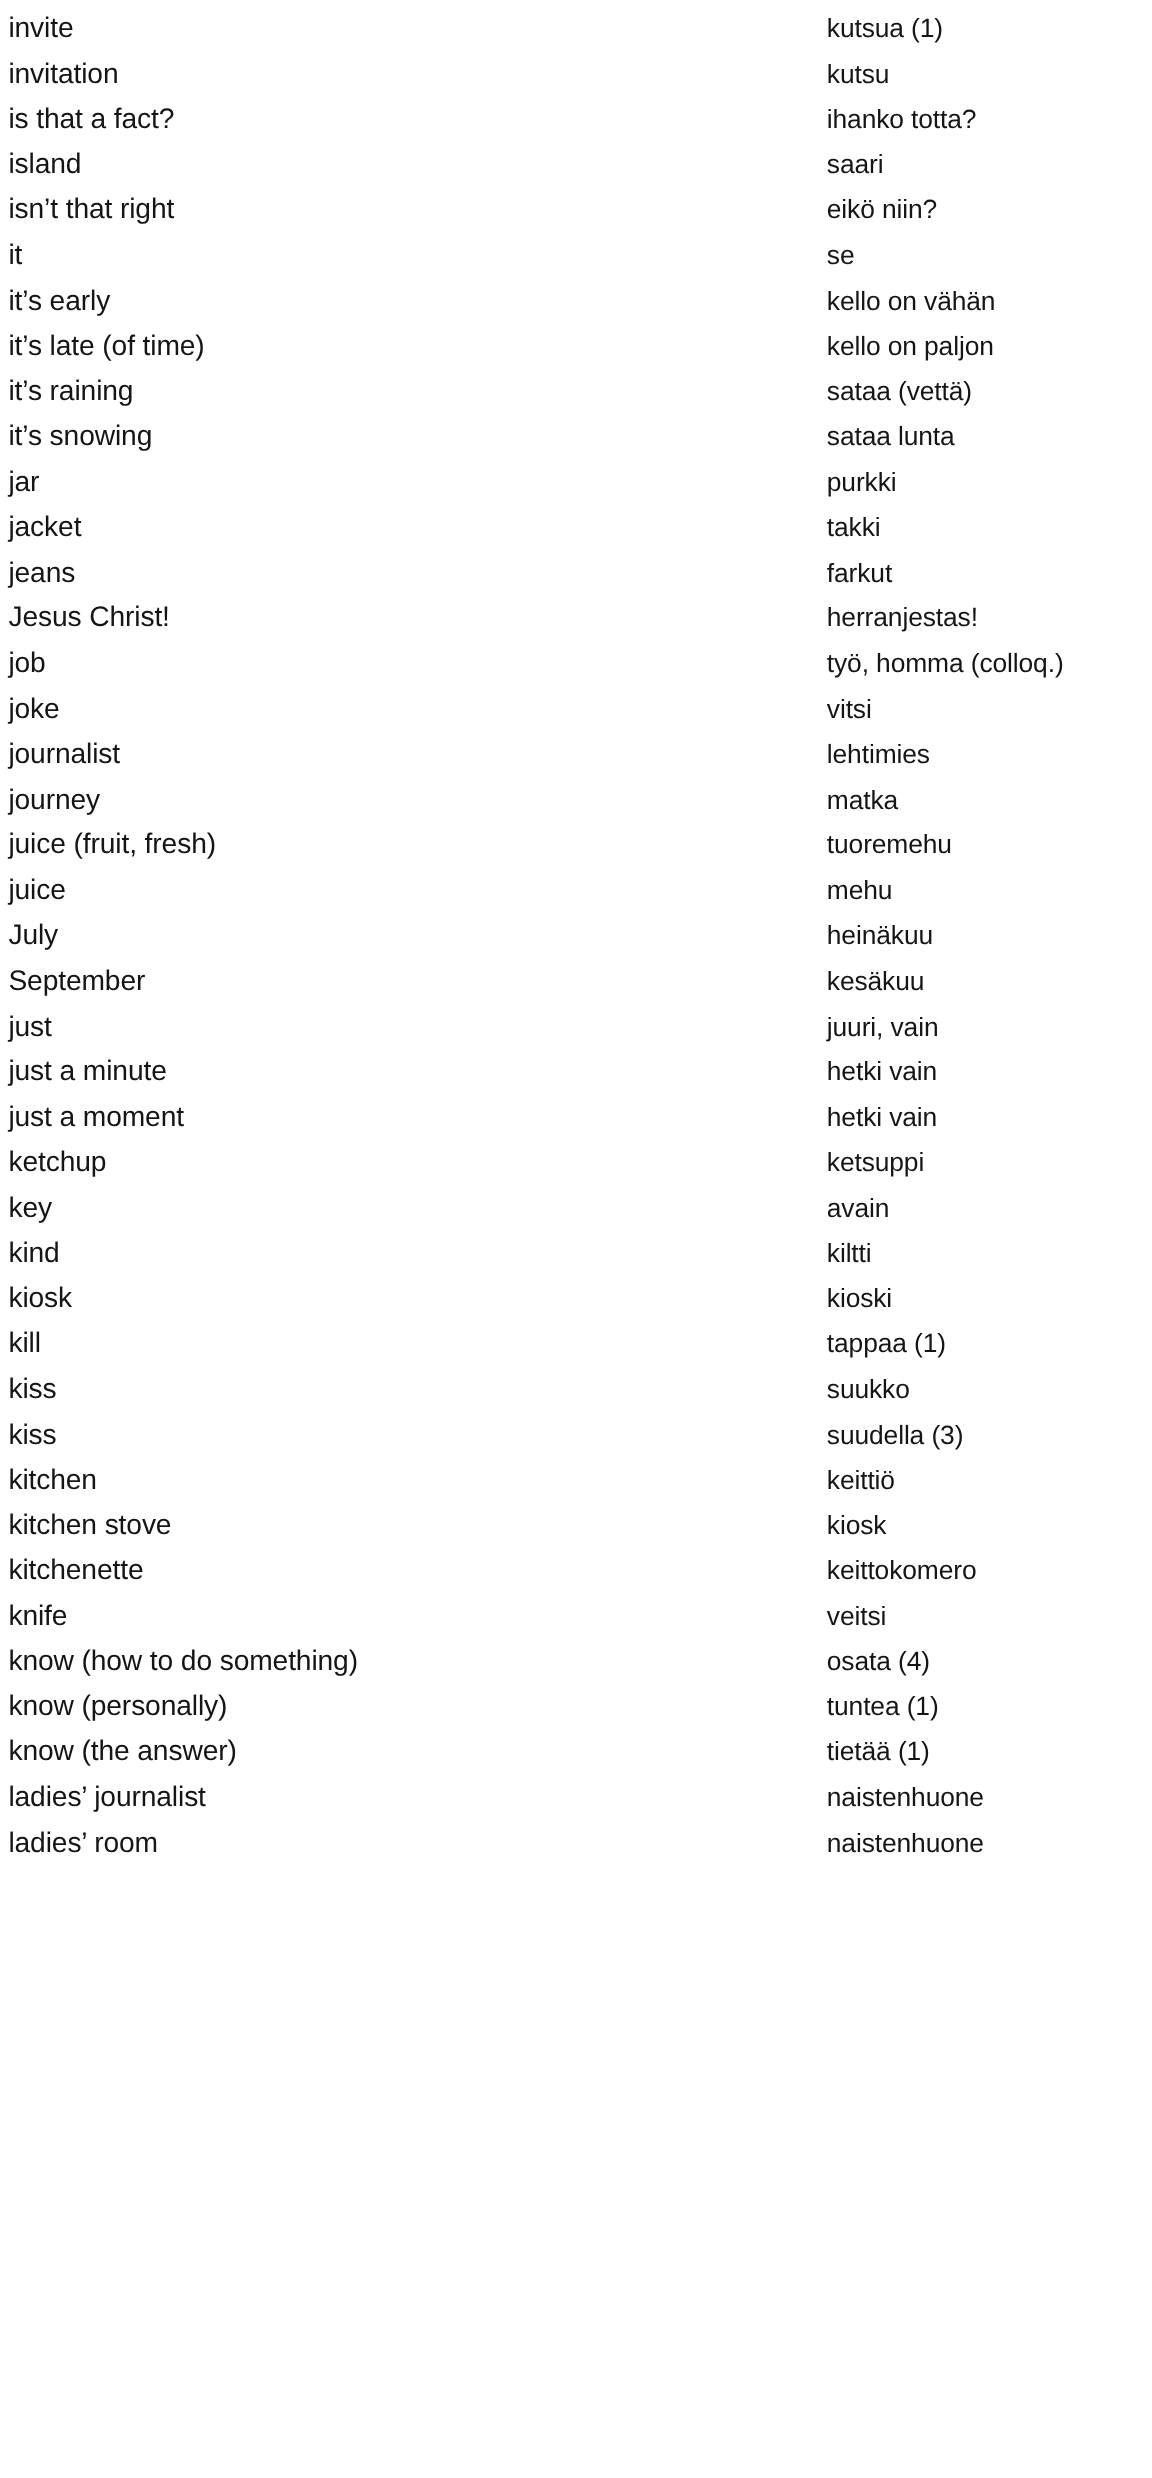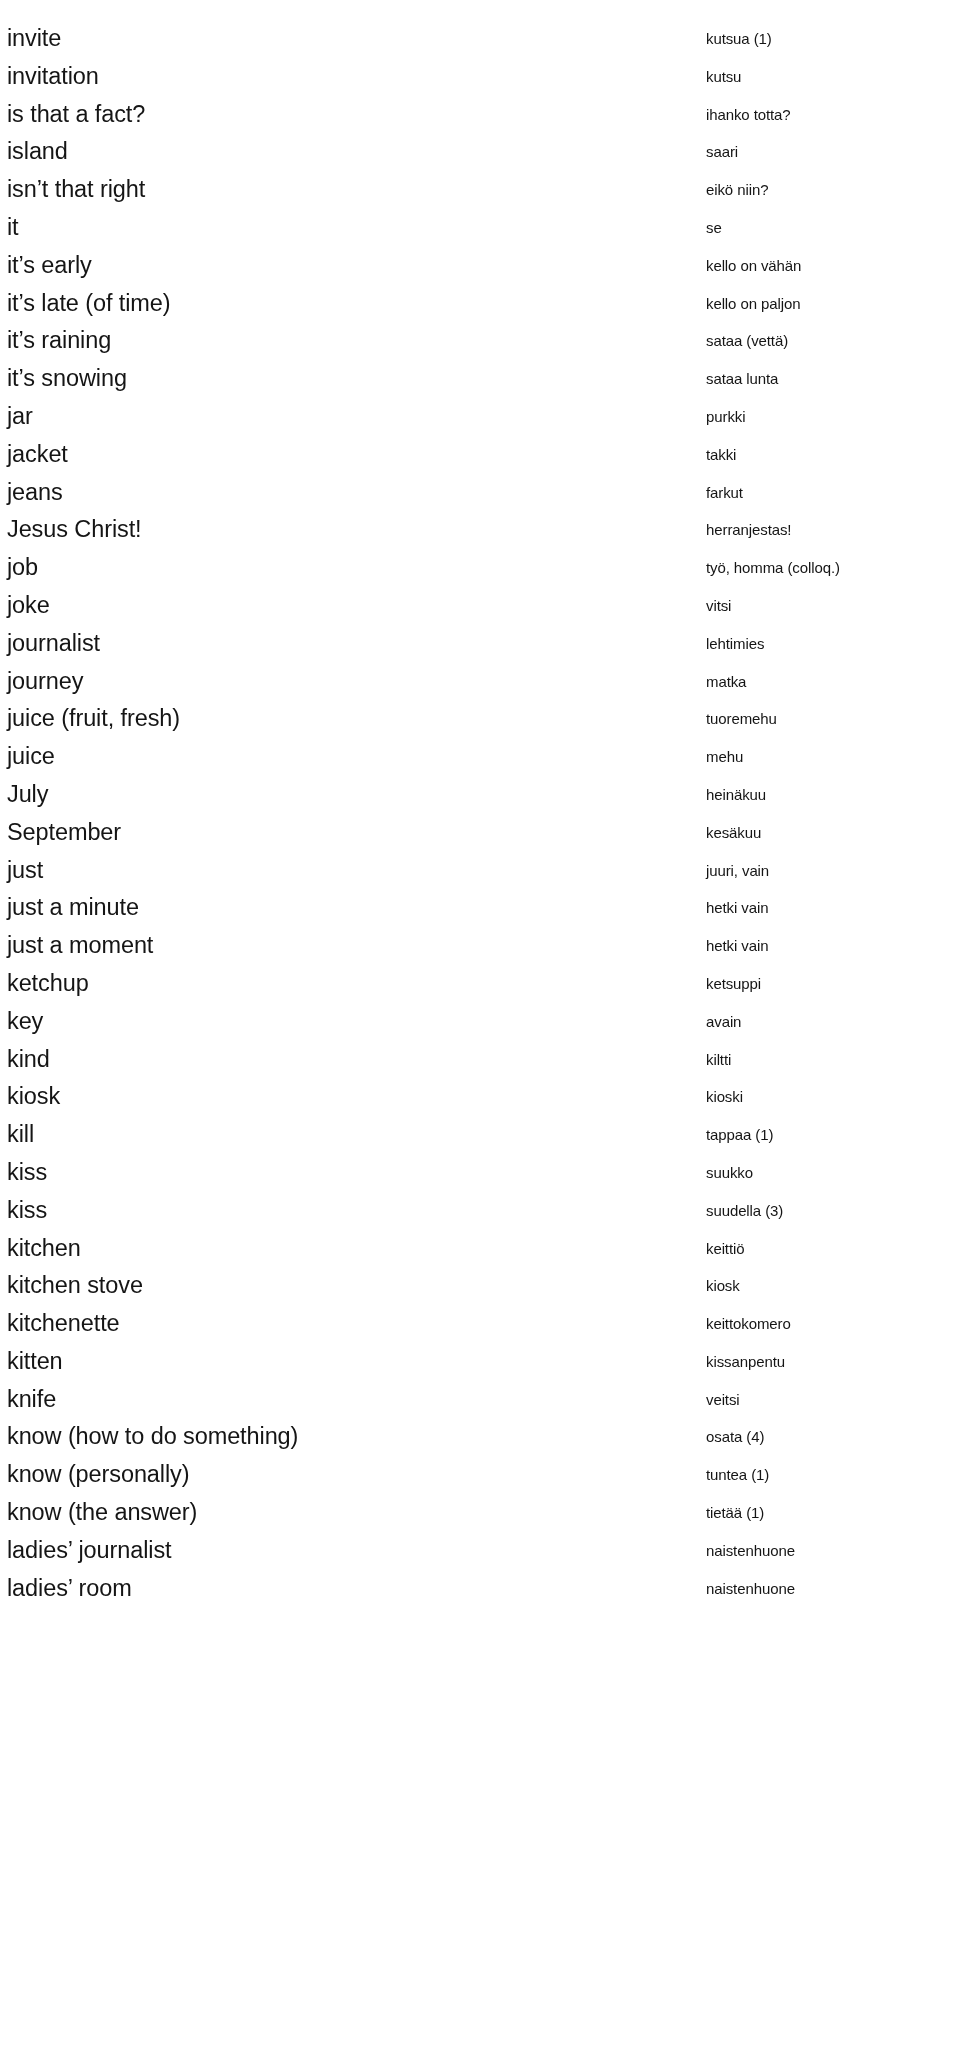--- a/index.html
+++ b/index.html
@@ -11,44 +11,44 @@
     width: 960px;
     height: 2065px;
     font-family: "Liberation Sans", "DejaVu Sans", sans-serif;
     color: #151515;
     overflow: hidden;
   }
   #glossary {
     position: relative;
     width: 960px;
     height: 1796px;
-    padding-top: 20px;
+    padding-top: 5px;
     box-sizing: border-box;
   }
   .entry-row {
     display: block;
     position: relative;
     height: 37.8px;
     line-height: 37.8px;
     white-space: nowrap;
   }
   .term-en {
     position: absolute;
     left: 7px;
     top: 0;
     font-size: 23.5px;
     line-height: 37.8px;
     letter-spacing: -0.1px;
     color: #151515;
   }
   .term-fi {
     position: absolute;
-    left: 706px;
+    left: 689px;
     top: 0;
-    font-size: 15px;
+    font-size: 22px;
     line-height: 37.8px;
     letter-spacing: -0.1px;
     color: #151515;
   }
 </style>
 </head>
 <body>
 
 <div id="glossary">
     <div class="entry-row">
@@ -185,24 +185,20 @@
     </div>
     <div class="entry-row">
       <span class="term-en">kitchen stove</span>
       <span class="term-fi">kiosk</span>
     </div>
     <div class="entry-row">
       <span class="term-en">kitchenette</span>
       <span class="term-fi">keittokomero</span>
     </div>
     <div class="entry-row">
-      <span class="term-en">kitten</span>
-      <span class="term-fi">kissanpentu</span>
-    </div>
-    <div class="entry-row">
       <span class="term-en">knife</span>
       <span class="term-fi">veitsi</span>
     </div>
     <div class="entry-row">
       <span class="term-en">know (how to do something)</span>
       <span class="term-fi">osata (4)</span>
     </div>
     <div class="entry-row">
       <span class="term-en">know (personally)</span>
       <span class="term-fi">tuntea (1)</span>

